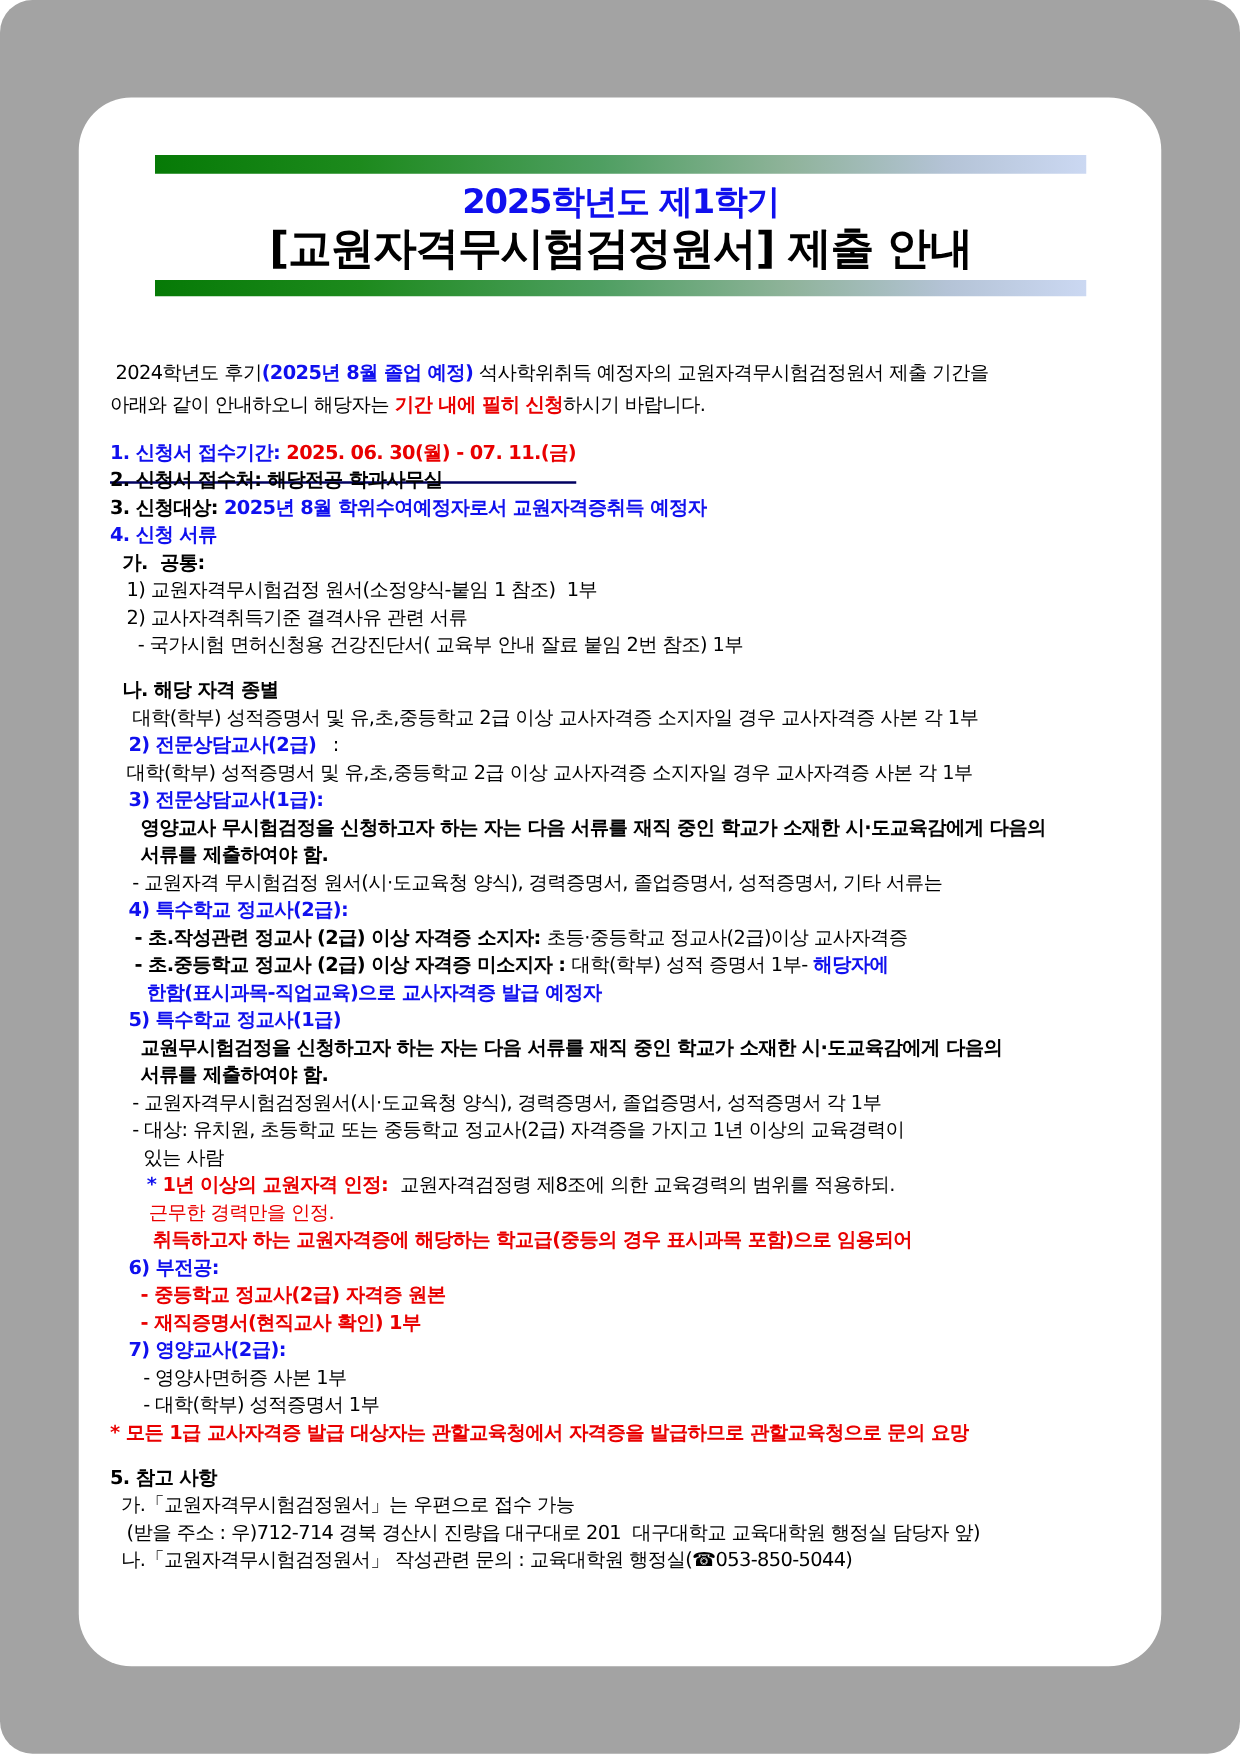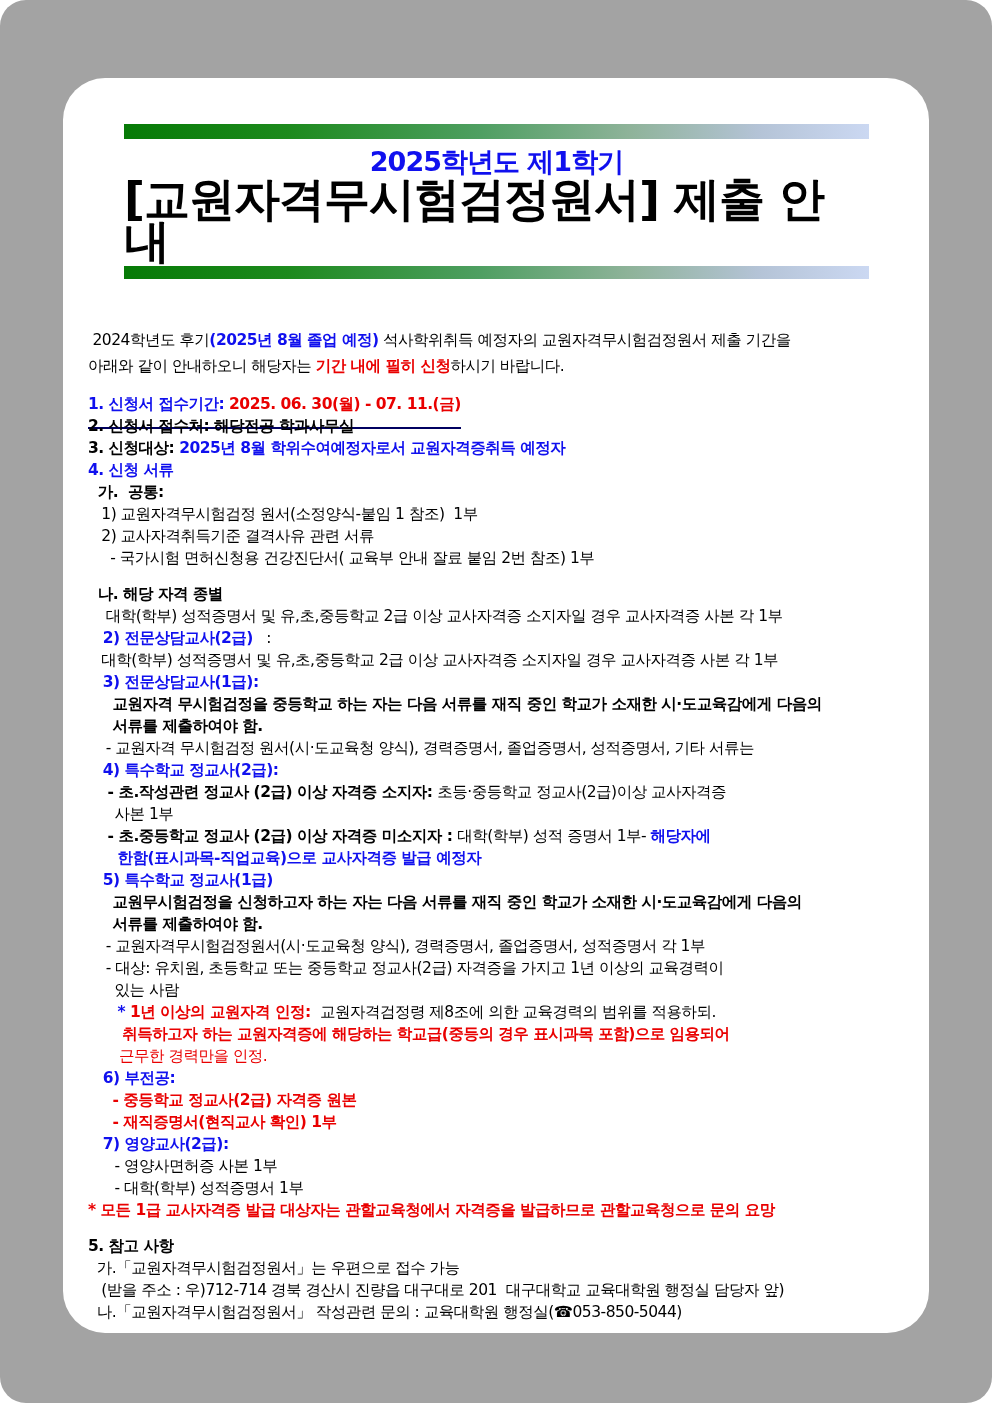--- a/index.html
+++ b/index.html
@@ -32,23 +32,23 @@
   .hdr-subtitle {
     text-align: center;
     color: #1010ee;
     font-size: 27px;
     font-weight: bold;
     line-height: 33px;
     margin-top: 6px;
     letter-spacing: -1px;
   }
   .hdr-title {
-    text-align: left;
+    text-align: center;
     color: #000000;
-    font-size: 46px;
+    font-size: 35px;
     font-weight: bold;
     line-height: 42px;
     margin-bottom: 4px;
     letter-spacing: -1px;
   }
   .body-text {
     margin-top: 48px;
     font-size: 15.5px;
     color: #000000;
     letter-spacing: -0.5px;
@@ -85,37 +85,36 @@
         <div class="line"><span class="seg-b">  가.  공통:</span></div>
         <div class="line"><span class="seg-n">   1) 교원자격무시험검정 원서(소정양식-붙임 1 참조)  1부</span></div>
         <div class="line"><span class="seg-n">   2) 교사자격취득기준 결격사유 관련 서류</span></div>
         <div class="line"><span class="seg-n">     - 국가시험 면허신청용 건강진단서( 교육부 안내 잘료 붙임 2번 참조) 1부</span></div>
         <div class="line blank"></div>
         <div class="line"><span class="seg-b">  나. 해당 자격 종별</span></div>
         <div class="line"><span class="seg-n">    대학(학부) 성적증명서 및 유,초,중등학교 2급 이상 교사자격증 소지자일 경우 교사자격증 사본 각 1부</span></div>
         <div class="line"><span class="seg-bb">   2) 전문상담교사(2급)</span><span class="seg-n">   :</span></div>
         <div class="line"><span class="seg-n">   대학(학부) 성적증명서 및 유,초,중등학교 2급 이상 교사자격증 소지자일 경우 교사자격증 사본 각 1부</span></div>
         <div class="line"><span class="seg-bb">   3) 전문상담교사(1급):</span></div>
-        <div class="line"><span class="seg-b">     교원자격 무시험검정을 중등학교 하는 자는 다음 서류를 재직 중인 학교가 소재한 시·도교육감에게 다음의</span></div>
+        <div class="line"><span class="seg-b">     영양교사 무시험검정을 신청하고자 하는 자는 다음 서류를 재직 중인 학교가 소재한 시·도교육감에게 다음의</span></div>
         <div class="line"><span class="seg-b">     서류를 제출하여야 함.</span></div>
         <div class="line"><span class="seg-n">    - 교원자격 무시험검정 원서(시·도교육청 양식), 경력증명서, 졸업증명서, 성적증명서, 기타 서류는</span></div>
         <div class="line"><span class="seg-bb">   4) 특수학교 정교사(2급):</span></div>
         <div class="line"><span class="seg-b">    - 초.작성관련 정교사 (2급) 이상 자격증 소지자: </span><span class="seg-n">초등·중등학교 정교사(2급)이상 교사자격증</span></div>
-        <div class="line"><span class="seg-n">      사본 1부</span></div>
         <div class="line"><span class="seg-b">    - 초.중등학교 정교사 (2급) 이상 자격증 미소지자 : </span><span class="seg-n">대학(학부) 성적 증명서 1부- </span><span class="seg-bb">해당자에</span></div>
         <div class="line"><span class="seg-bb">      한함(표시과목-직업교육)으로 교사자격증 발급 예정자</span></div>
         <div class="line"><span class="seg-bb">   5) 특수학교 정교사(1급)</span></div>
         <div class="line"><span class="seg-b">     교원무시험검정을 신청하고자 하는 자는 다음 서류를 재직 중인 학교가 소재한 시·도교육감에게 다음의</span></div>
         <div class="line"><span class="seg-b">     서류를 제출하여야 함.</span></div>
         <div class="line"><span class="seg-n">    - 교원자격무시험검정원서(시·도교육청 양식), 경력증명서, 졸업증명서, 성적증명서 각 1부</span></div>
         <div class="line"><span class="seg-n">    - 대상: 유치원, 초등학교 또는 중등학교 정교사(2급) 자격증을 가지고 1년 이상의 교육경력이</span></div>
         <div class="line"><span class="seg-n">      있는 사람</span></div>
         <div class="line"><span class="seg-bb">      * </span><span class="seg-rb">1년 이상의 교원자격 인정: </span><span class="seg-n"> 교원자격검정령 제8조에 의한 교육경력의 범위를 적용하되.</span></div>
+        <div class="line"><span class="seg-r">       근무한 경력만을 인정.</span></div>
         <div class="line"><span class="seg-rb">       취득하고자 하는 교원자격증에 해당하는 학교급(중등의 경우 표시과목 포함)으로 임용되어</span></div>
-        <div class="line"><span class="seg-r">       근무한 경력만을 인정.</span></div>
         <div class="line"><span class="seg-bb">   6) 부전공:</span></div>
         <div class="line"><span class="seg-rb">     - 중등학교 정교사(2급) 자격증 원본</span></div>
         <div class="line"><span class="seg-rb">     - 재직증명서(현직교사 확인) 1부</span></div>
         <div class="line"><span class="seg-bb">   7) 영양교사(2급):</span></div>
         <div class="line"><span class="seg-n">      - 영양사면허증 사본 1부</span></div>
         <div class="line"><span class="seg-n">      - 대학(학부) 성적증명서 1부</span></div>
         <div class="line"><span class="seg-rb">* 모든 1급 교사자격증 발급 대상자는 관할교육청에서 자격증을 발급하므로 관할교육청으로 문의 요망</span></div>
         <div class="line blank"></div>
         <div class="line"><span class="seg-b">5. 참고 사항</span></div>
         <div class="line"><span class="seg-n">  가.「교원자격무시험검정원서」는 우편으로 접수 가능</span></div>

